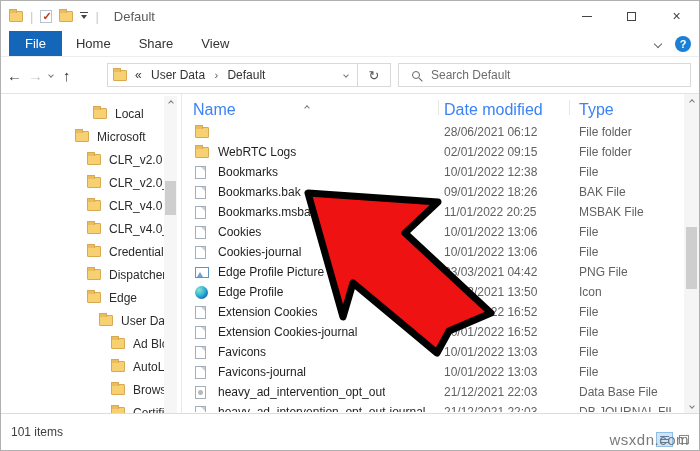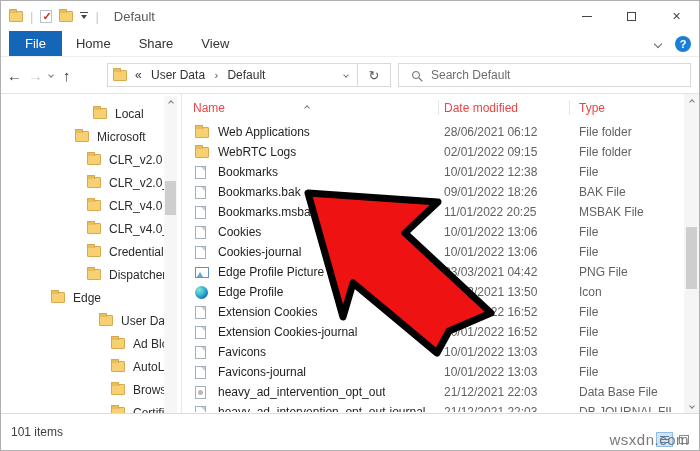--- a/index.html
+++ b/index.html
@@ -68,21 +68,21 @@
   .sidebar{position:absolute;left:0;top:0;bottom:0;width:181px;border-right:1px solid #e9e9e9;overflow:hidden;}
   .tree{position:absolute;left:0;top:8px;width:163px;height:330px;overflow:hidden;}
   .tree-item{display:flex;align-items:center;gap:8px;height:23px;width:163px;overflow:hidden;white-space:nowrap;}
   .tree-label{font-size:12px;color:#2b2b2b;}
   .sb-scroll{position:absolute;left:163px;top:2px;bottom:6px;width:13px;background:#f6f6f6;}
   .sb-thumb{position:absolute;left:1px;width:11px;background:#cecece;}
   .scroll-arrow{position:absolute;left:0;width:13px;height:13px;display:flex;align-items:center;justify-content:center;}
 
   .list{position:absolute;left:182px;top:0;right:16px;bottom:0;}
   .list-header{position:absolute;top:2px;left:0;right:0;height:22px;}
-  .col-head{position:absolute;font-size:12px;color:#ef4444;top:5px;}
+  .col-head{position:absolute;font-size:16px;color:#3b82f6;top:5px;}
   .hdr-sep{position:absolute;top:4px;width:1px;height:15px;background:#e6e6e6;}
   .sort-caret{position:absolute;left:122px;top:0px;}
   .rows{position:absolute;top:28px;left:0;width:502px;height:290px;overflow:hidden;}
   .row{position:relative;height:20px;display:flex;align-items:center;padding-left:12px;}
   .row .icon-cell{width:16px;margin-right:7px;display:flex;justify-content:flex-start;}
   .cell-name{font-size:12px;color:#1f1f1f;white-space:nowrap;max-width:228px;overflow:hidden;}
   .cell-date{position:absolute;left:261px;font-size:12px;color:#616161;white-space:nowrap;}
   .cell-type{position:absolute;left:396px;font-size:12px;color:#616161;white-space:nowrap;}
 
   .vscroll{position:absolute;right:0;top:0;width:15px;height:319px;background:#f5f5f5;}
@@ -197,21 +197,21 @@
     <span class="tree-label">CLR_v4.0_32</span>
   </div>
           <div class="tree-item" style="padding-left: 86px;">
     <span class="ico-folder"></span>
     <span class="tree-label">Credentials</span>
   </div>
           <div class="tree-item" style="padding-left: 86px;">
     <span class="ico-folder"></span>
     <span class="tree-label">Dispatcher</span>
   </div>
-          <div class="tree-item" style="padding-left: 50px;">
+          <div class="tree-item" style="padding-left: 86px;">
     <span class="ico-folder"></span>
     <span class="tree-label">Edge</span>
   </div>
           <div class="tree-item" style="padding-left: 98px;">
     <span class="ico-folder"></span>
     <span class="tree-label">User Data</span>
   </div>
           <div class="tree-item" style="padding-left: 110px;">
     <span class="ico-folder"></span>
     <span class="tree-label">Ad Block</span>
@@ -251,21 +251,20 @@
         <span class="hdr-sep" style="left:255px"></span>
         <span class="col-head" style="left:261px">Date modified</span>
         <span class="hdr-sep" style="left:386px"></span>
         <span class="col-head" style="left:396px">Type</span>
       </div>
       <div class="rows" id="rows">
           <div class="row">
     <span class="icon-cell">
               <span class="ico-folder"></span>
             </span>
-    <span class="cell-name">Web Applications</span>
     <span class="cell-date">28/06/2021 06:12</span>
     <span class="cell-type">File folder</span>
   </div>
           <div class="row">
     <span class="icon-cell">
               <span class="ico-folder"></span>
             </span>
     <span class="cell-name">WebRTC Logs</span>
     <span class="cell-date">02/01/2022 09:15</span>
     <span class="cell-type">File folder</span>

